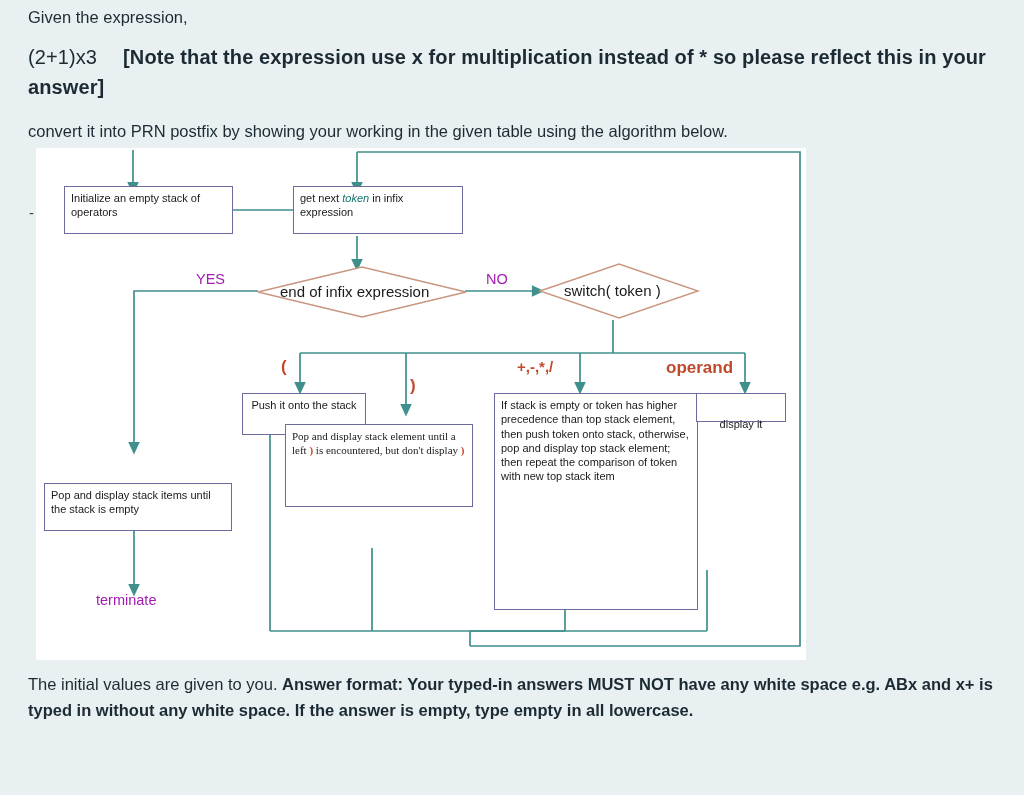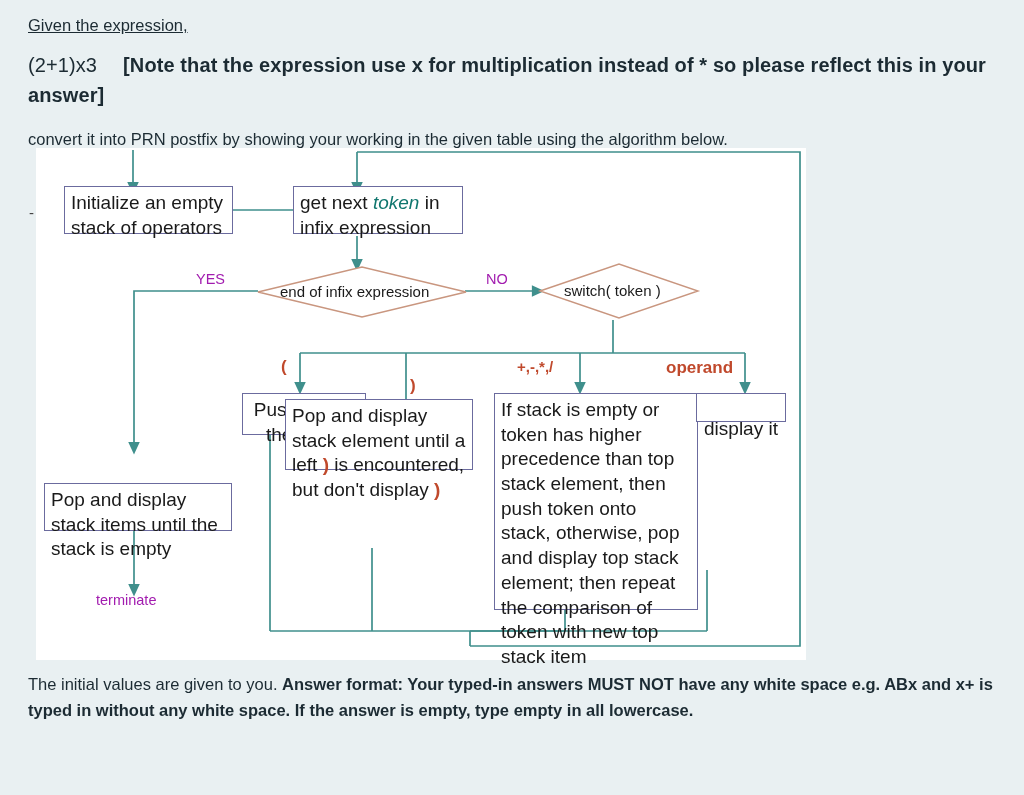--- a/index.html
+++ b/index.html
@@ -9,22 +9,21 @@
     background:#e9f0f2;
     font-family:"Liberation Sans", sans-serif;
     color:#1c2b33;
     overflow:hidden;
     position:relative;
   }
   .prose{ padding:0 28px; }
   .line-1{
     font-size:16.5px;
     line-height:1.35;
-    padding-top:14px;
-    text-decoration:underline;
+    padding-top:6px;
   }
   .expr-block{
     font-size:20px;
     font-weight:700;
     line-height:1.5;
     margin-top:14px;
     letter-spacing:.1px;
   }
   .expr-block .expr{ font-weight:500; }
   .expr-block .gap{ display:inline-block; width:26px; }
@@ -41,21 +40,21 @@
     width:770px; height:512px;
     background:#ffffff;
   }
   #flow-svg{ position:absolute; left:0; top:0; }
 
   .fc-box{
     position:absolute;
     border:1.4px solid #6b6b9e;
     background:#ffffff;
     box-sizing:border-box;
-    font-size:19px;
+    font-size:11px;
     line-height:1.30;
     color:#1a1a1a;
     padding:4px 6px;
   }
   .fc-box.center{ text-align:center; }
   .fc-label{
     position:absolute;
     font-size:14.5px;
     color:#a21caf;
     white-space:nowrap;
@@ -183,21 +182,21 @@
   <div class="fc-box" style="left:8px; top:307px; width:188px; height:48px;margin-top:28px;">
     <span>Pop and display stack items until the stack is empty</span>
   </div>
 
   <span class="fc-label" style="left:60px; top:444px;">terminate</span>
 
   <div class="fc-box center" style="left:206px; top:245px; width:124px; height:42px;">
     <span>Push it onto the stack</span>
   </div>
 
-  <div class="fc-box" style="left:249px; top:251px; width:188px; height:71px;">
+  <div class="fc-box" style="left:249px; top:276px; width:188px; height:83px;font-family:Liberation Serif, serif;">
     <span>Pop and display stack element until a left </span><span class="paren">)</span><span> is encountered, but don't display </span><span class="paren">)</span>
   </div>
 
   <div class="fc-box" style="left:458px; top:245px; width:204px; height:217px;">
     <span>If stack is empty or token has higher precedence than top stack element, then push token onto stack, otherwise, pop and display top stack element; then repeat the comparison of token with new top stack item</span>
   </div>
 
   <div class="fc-box center" style="left:660px; top:245px; width:90px; height:28px; padding-top:23px;">
     <span>display it</span>
   </div>

